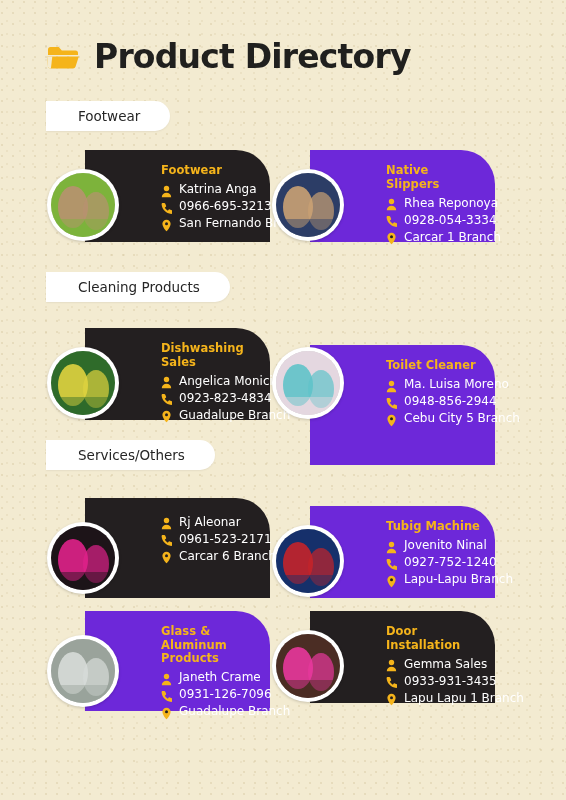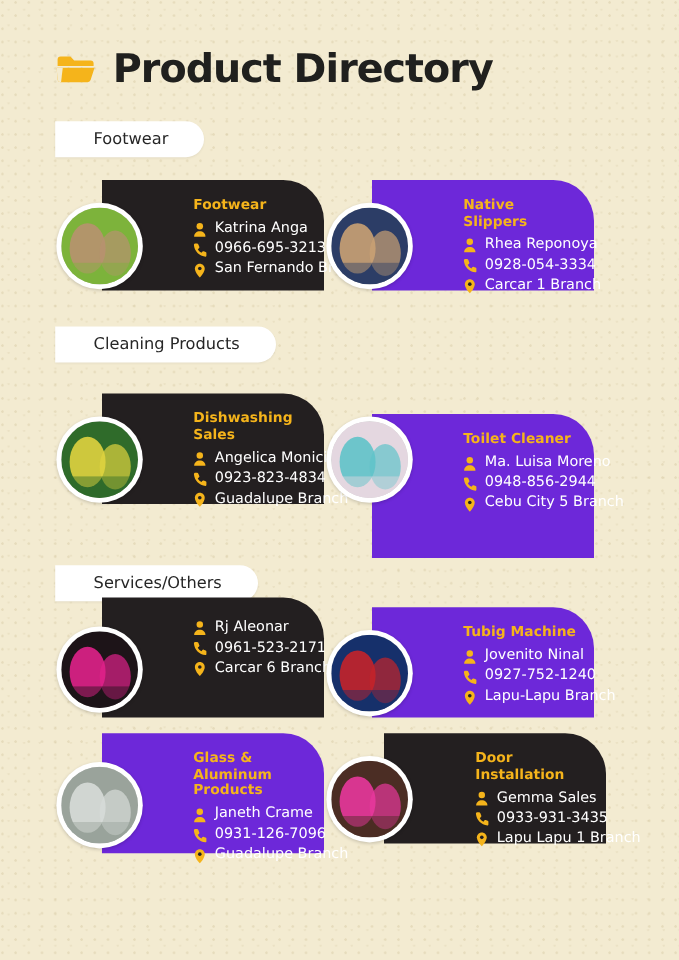--- a/index.html
+++ b/index.html
@@ -262,21 +262,21 @@
       <div class="avatar" style="left:272px;top:347px;width:72px;height:72px;">
         <div class="avatar-inner">
           <svg class="ph" viewBox="0 0 64 64" preserveAspectRatio="none" aria-hidden="true">
             <rect width="64" height="64" fill="#e4d7e0"></rect>
             <ellipse cx="22" cy="34" rx="15" ry="21" fill="#5fc3c9" opacity="0.9"></ellipse>
             <ellipse cx="45" cy="38" rx="13" ry="19" fill="#5fc3c9" opacity="0.7"></ellipse>
             <rect x="0" y="46" width="64" height="18" fill="#e4d7e0" opacity="0.45"></rect>
           </svg>
         </div>
       </div>
-      <div class="pill" style="top:471px;">
+      <div class="pill" style="top:440px;">
         <span>Services/Others</span>
       </div>
       <div class="card dark" style="left:85px;top:498px;width:185px;height:100px;">
         <div class="card-body">
           <div class="row">
             <span class="ico"><svg viewBox="0 0 11 13" width="11" height="13" aria-hidden="true">
                 <circle cx="5.5" cy="3.5" r="2.7" fill="#f5b41b"></circle>
                 <path d="M.8 12.2c0-2.7 2.1-4.4 4.7-4.4s4.7 1.7 4.7 4.4z" fill="#f5b41b"></path>
               </svg></span>
             <span class="txt">Rj Aleonar</span>
@@ -369,21 +369,21 @@
       <div class="avatar" style="left:47px;top:635px;width:72px;height:72px;">
         <div class="avatar-inner">
           <svg class="ph" viewBox="0 0 64 64" preserveAspectRatio="none" aria-hidden="true">
             <rect width="64" height="64" fill="#9aa39b"></rect>
             <ellipse cx="22" cy="34" rx="15" ry="21" fill="#d7dcd8" opacity="0.9"></ellipse>
             <ellipse cx="45" cy="38" rx="13" ry="19" fill="#d7dcd8" opacity="0.7"></ellipse>
             <rect x="0" y="46" width="64" height="18" fill="#9aa39b" opacity="0.45"></rect>
           </svg>
         </div>
       </div>
-      <div class="card dark" style="left:320px;top:611px;width:185px;height:92px;">
+      <div class="card dark" style="left:310px;top:611px;width:185px;height:92px;">
         <div class="card-body">
           <div class="card-title">Door Installation</div>
           <div class="row">
             <span class="ico"><svg viewBox="0 0 11 13" width="11" height="13" aria-hidden="true">
                 <circle cx="5.5" cy="3.5" r="2.7" fill="#f5b41b"></circle>
                 <path d="M.8 12.2c0-2.7 2.1-4.4 4.7-4.4s4.7 1.7 4.7 4.4z" fill="#f5b41b"></path>
               </svg></span>
             <span class="txt">Gemma Sales</span>
           </div>
           <div class="row">

